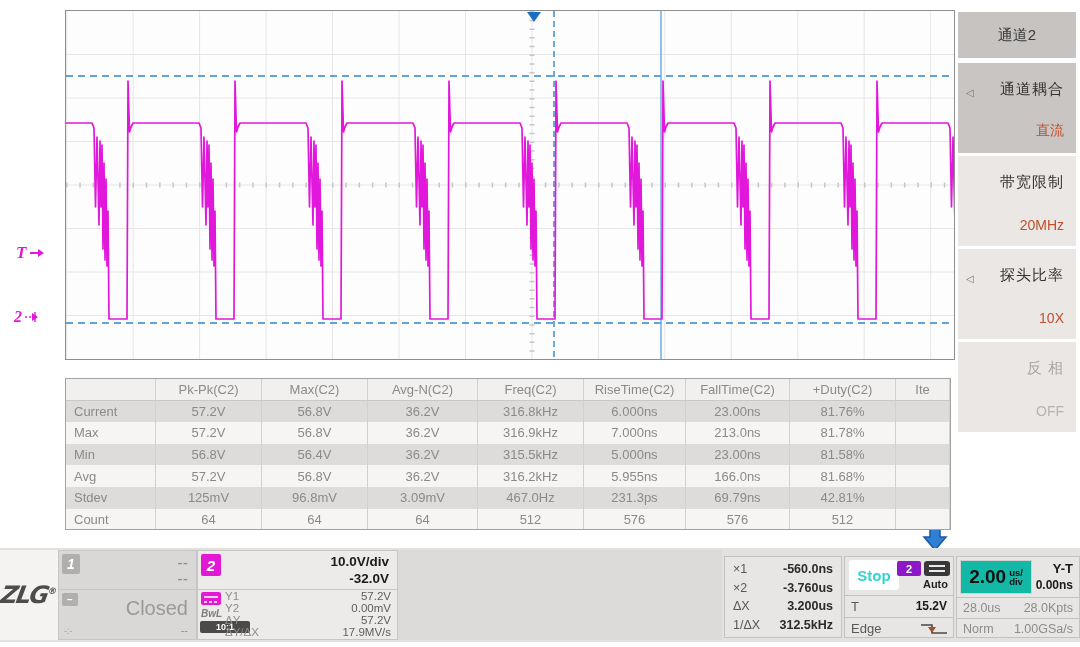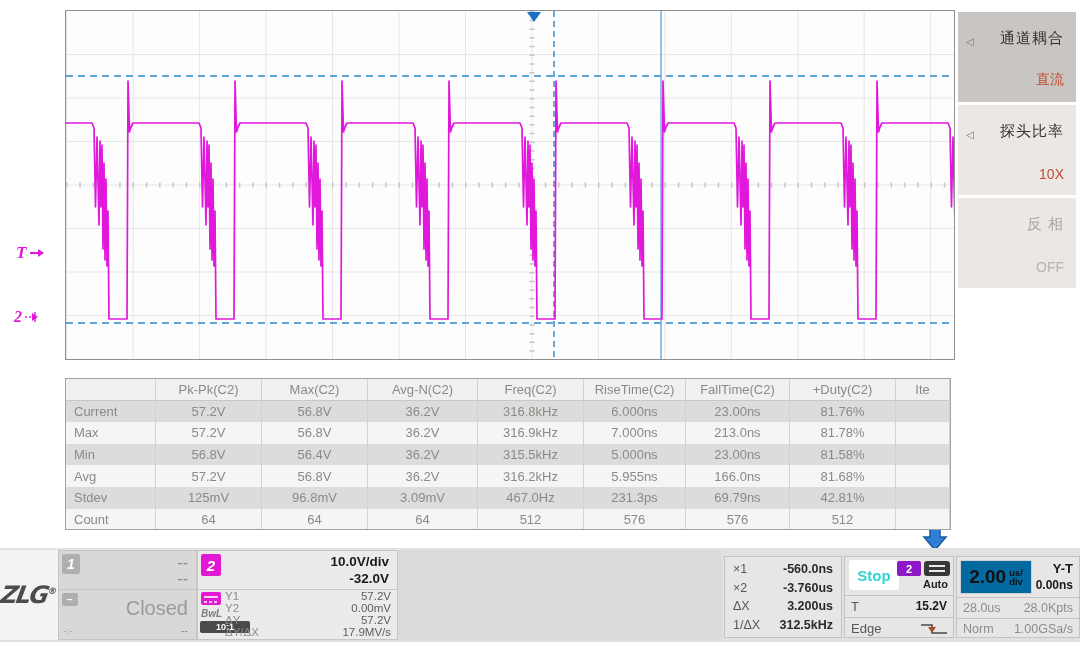--- a/index.html
+++ b/index.html
@@ -87,21 +87,21 @@
   .src-badge { right:32px; top:4px; width:24px; height:15px; background:#8d18c8; font-size:11px; font-style:normal; }
   .lines-icon { position:absolute; right:3px; top:4px; }
   .auto { position:absolute; right:5px; top:21px; font-size:11px; font-weight:700; color:#1f1f1f; }
   .trow2 { position:absolute; left:0; right:0; top:38px; height:22px; border-top:1px solid #c5c3c2; }
   .trow3 { position:absolute; left:0; right:0; top:60px; height:22px; border-top:1px solid #c5c3c2; }
   .ltxt { position:absolute; left:6px; top:3px; font-size:13px; color:#5a5856; }
   .rv { position:absolute; right:6px; top:3px; font-size:12px; }
   .edge-icon { position:absolute; right:4px; top:4px; }
 
   .tb { left:956px; width:124px; }
-  .tb-box { position:absolute; left:3px; top:3px; width:72px; height:34px; background:#0369a1;
+  .tb-box { position:absolute; left:3px; top:3px; width:72px; height:34px; background:#14b8a6;
             border:1px solid #d2d0cf; display:flex; align-items:center; justify-content:center; gap:3px; }
   .tb-box .big { font-size:19px; font-weight:700; color:#111; }
   .tb-box .unit { font-size:9.5px; font-weight:700; color:#111; line-height:1; text-align:left; }
   .yt { position:absolute; right:6px; top:4px; font-size:13px; font-weight:700; color:#1a1a1a; }
   .delay { position:absolute; right:6px; top:21px; font-size:12px; font-weight:700; color:#1a1a1a; }
   .tbrow2 { position:absolute; left:0; right:0; top:40px; height:21px; border-top:1px solid #c5c3c2; }
   .tbrow3 { position:absolute; left:0; right:0; top:61px; height:21px; border-top:1px solid #c5c3c2; }
   .gtxt { color:#8c8c8a; font-size:12.5px; }
 </style>
 </head>
@@ -221,25 +221,30 @@
       <div class="c">64</div>
       <div class="c">64</div>
       <div class="c">512</div>
       <div class="c">576</div>
       <div class="c">576</div>
       <div class="c">512</div>
       <div class="c"></div>
     </div>
 
   <div class="sidebar">
+    <div class="sb-header">通道2</div>
     <div id="sb-items">
         <div class="sb-item selected">
           <span class="sb-arrow">◁</span>
           <div class="sb-label">通道耦合</div>
           <div class="sb-value">直流</div>
+        </div>
+        <div class="sb-item">
+          <div class="sb-label">带宽限制</div>
+          <div class="sb-value">20MHz</div>
         </div>
         <div class="sb-item">
           <span class="sb-arrow">◁</span>
           <div class="sb-label">探头比率</div>
           <div class="sb-value">10X</div>
         </div>
         <div class="sb-item disabled">
           <div class="sb-label">反 相</div>
           <div class="sb-value">OFF</div>
         </div>

